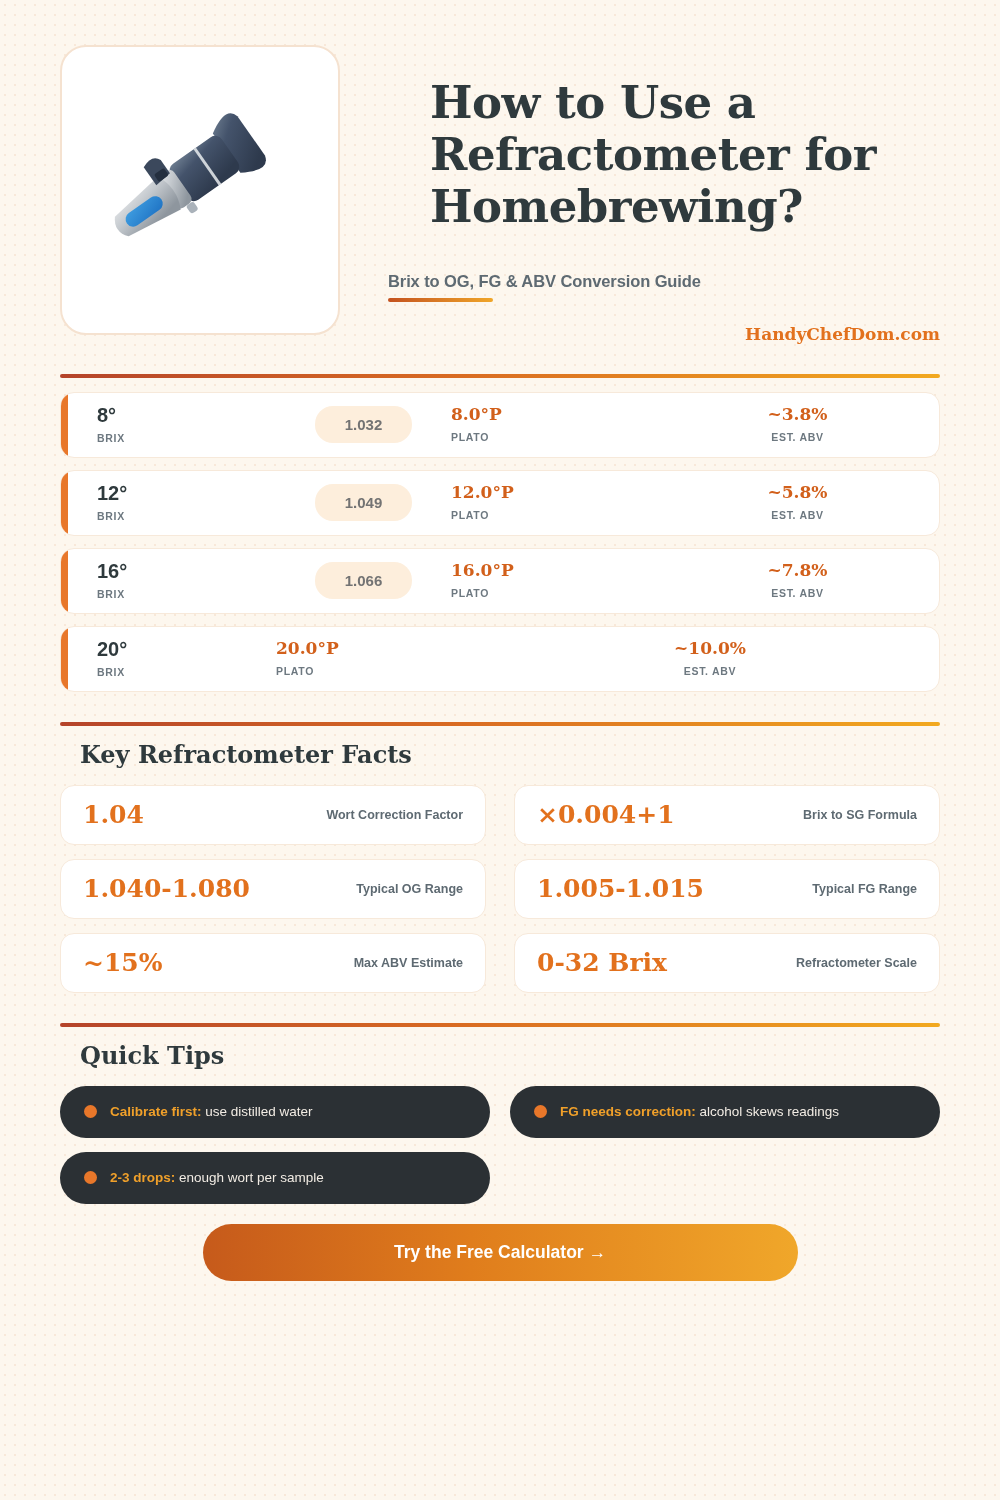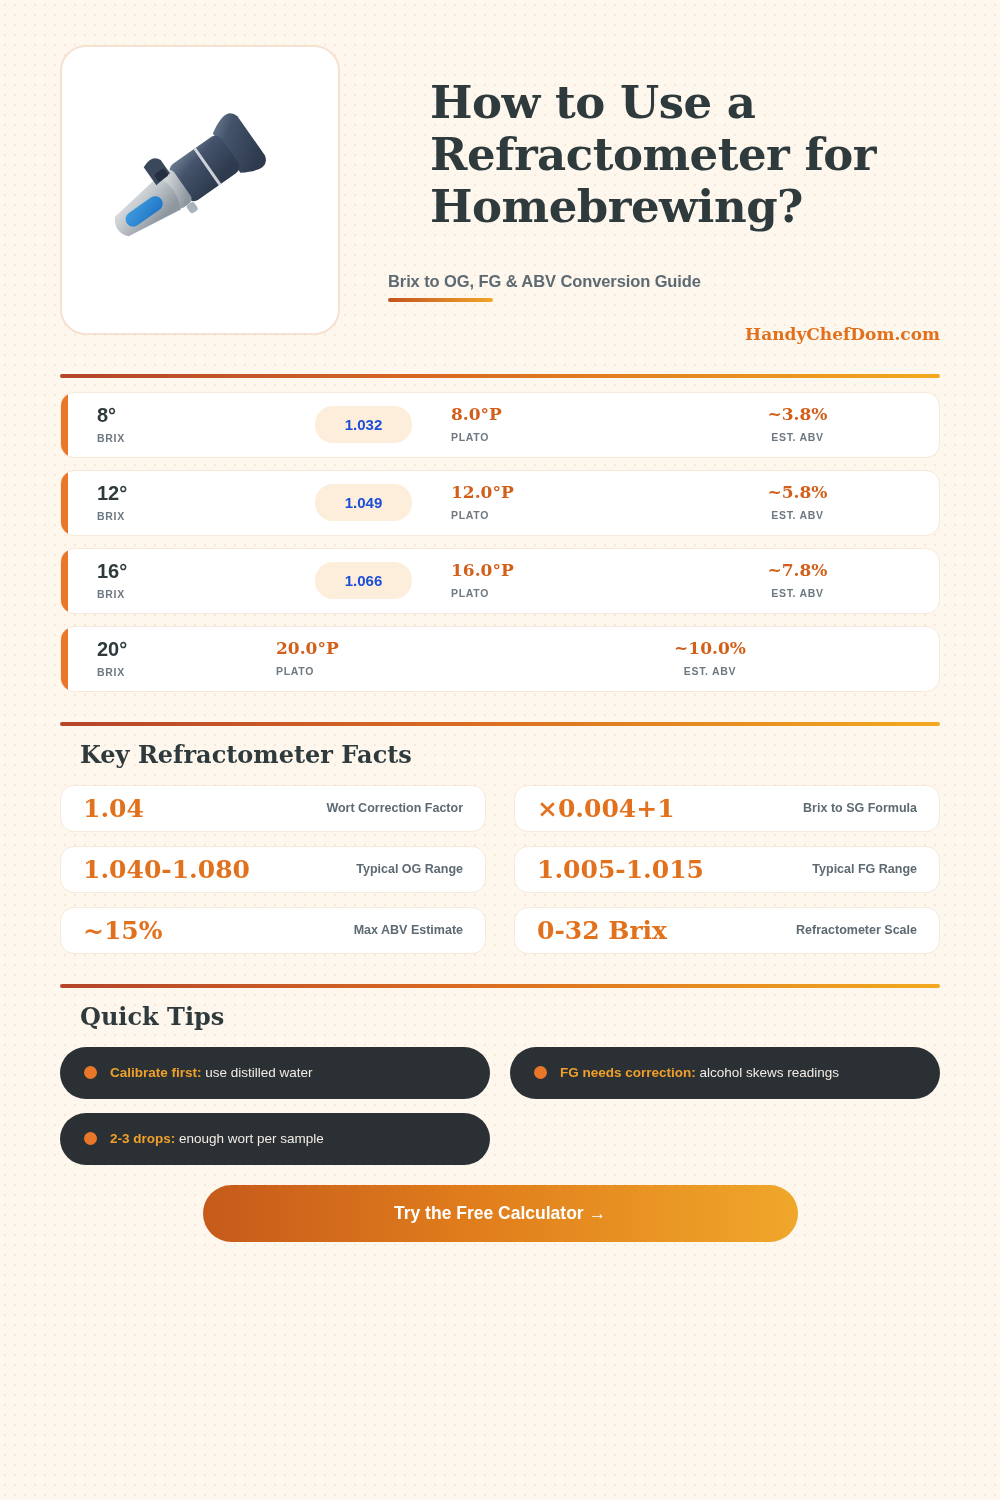--- a/index.html
+++ b/index.html
@@ -124,35 +124,35 @@
   .lbl {
     font-size: 10.5px; font-weight: bold; color: #6d7880;
     letter-spacing: 0.7px;
   }
   .chip {
     background: #fdeedc;
     border-radius: 18px;
     padding: 10px 30px;
     font-size: 15px;
     font-weight: bold;
-    color: #1d4ed8;
+    color: #737373;
   }
 
   
   .facts {
     margin-top: 16px;
     display: grid;
     grid-template-columns: 1fr 1fr;
     gap: 14px 28px;
   }
   .fact {
     background: #ffffff;
     border: 1.5px solid #f7e9da;
     border-radius: 14px;
-    height: 47px;
+    height: 60px;
     padding: 0 22px;
     display: flex;
     align-items: center;
     justify-content: space-between;
   }
   .fact-val {
     font-family: "DejaVu Serif", "Liberation Serif", serif;
     font-weight: bold;
     font-size: 25px;
     color: #e2711d;

